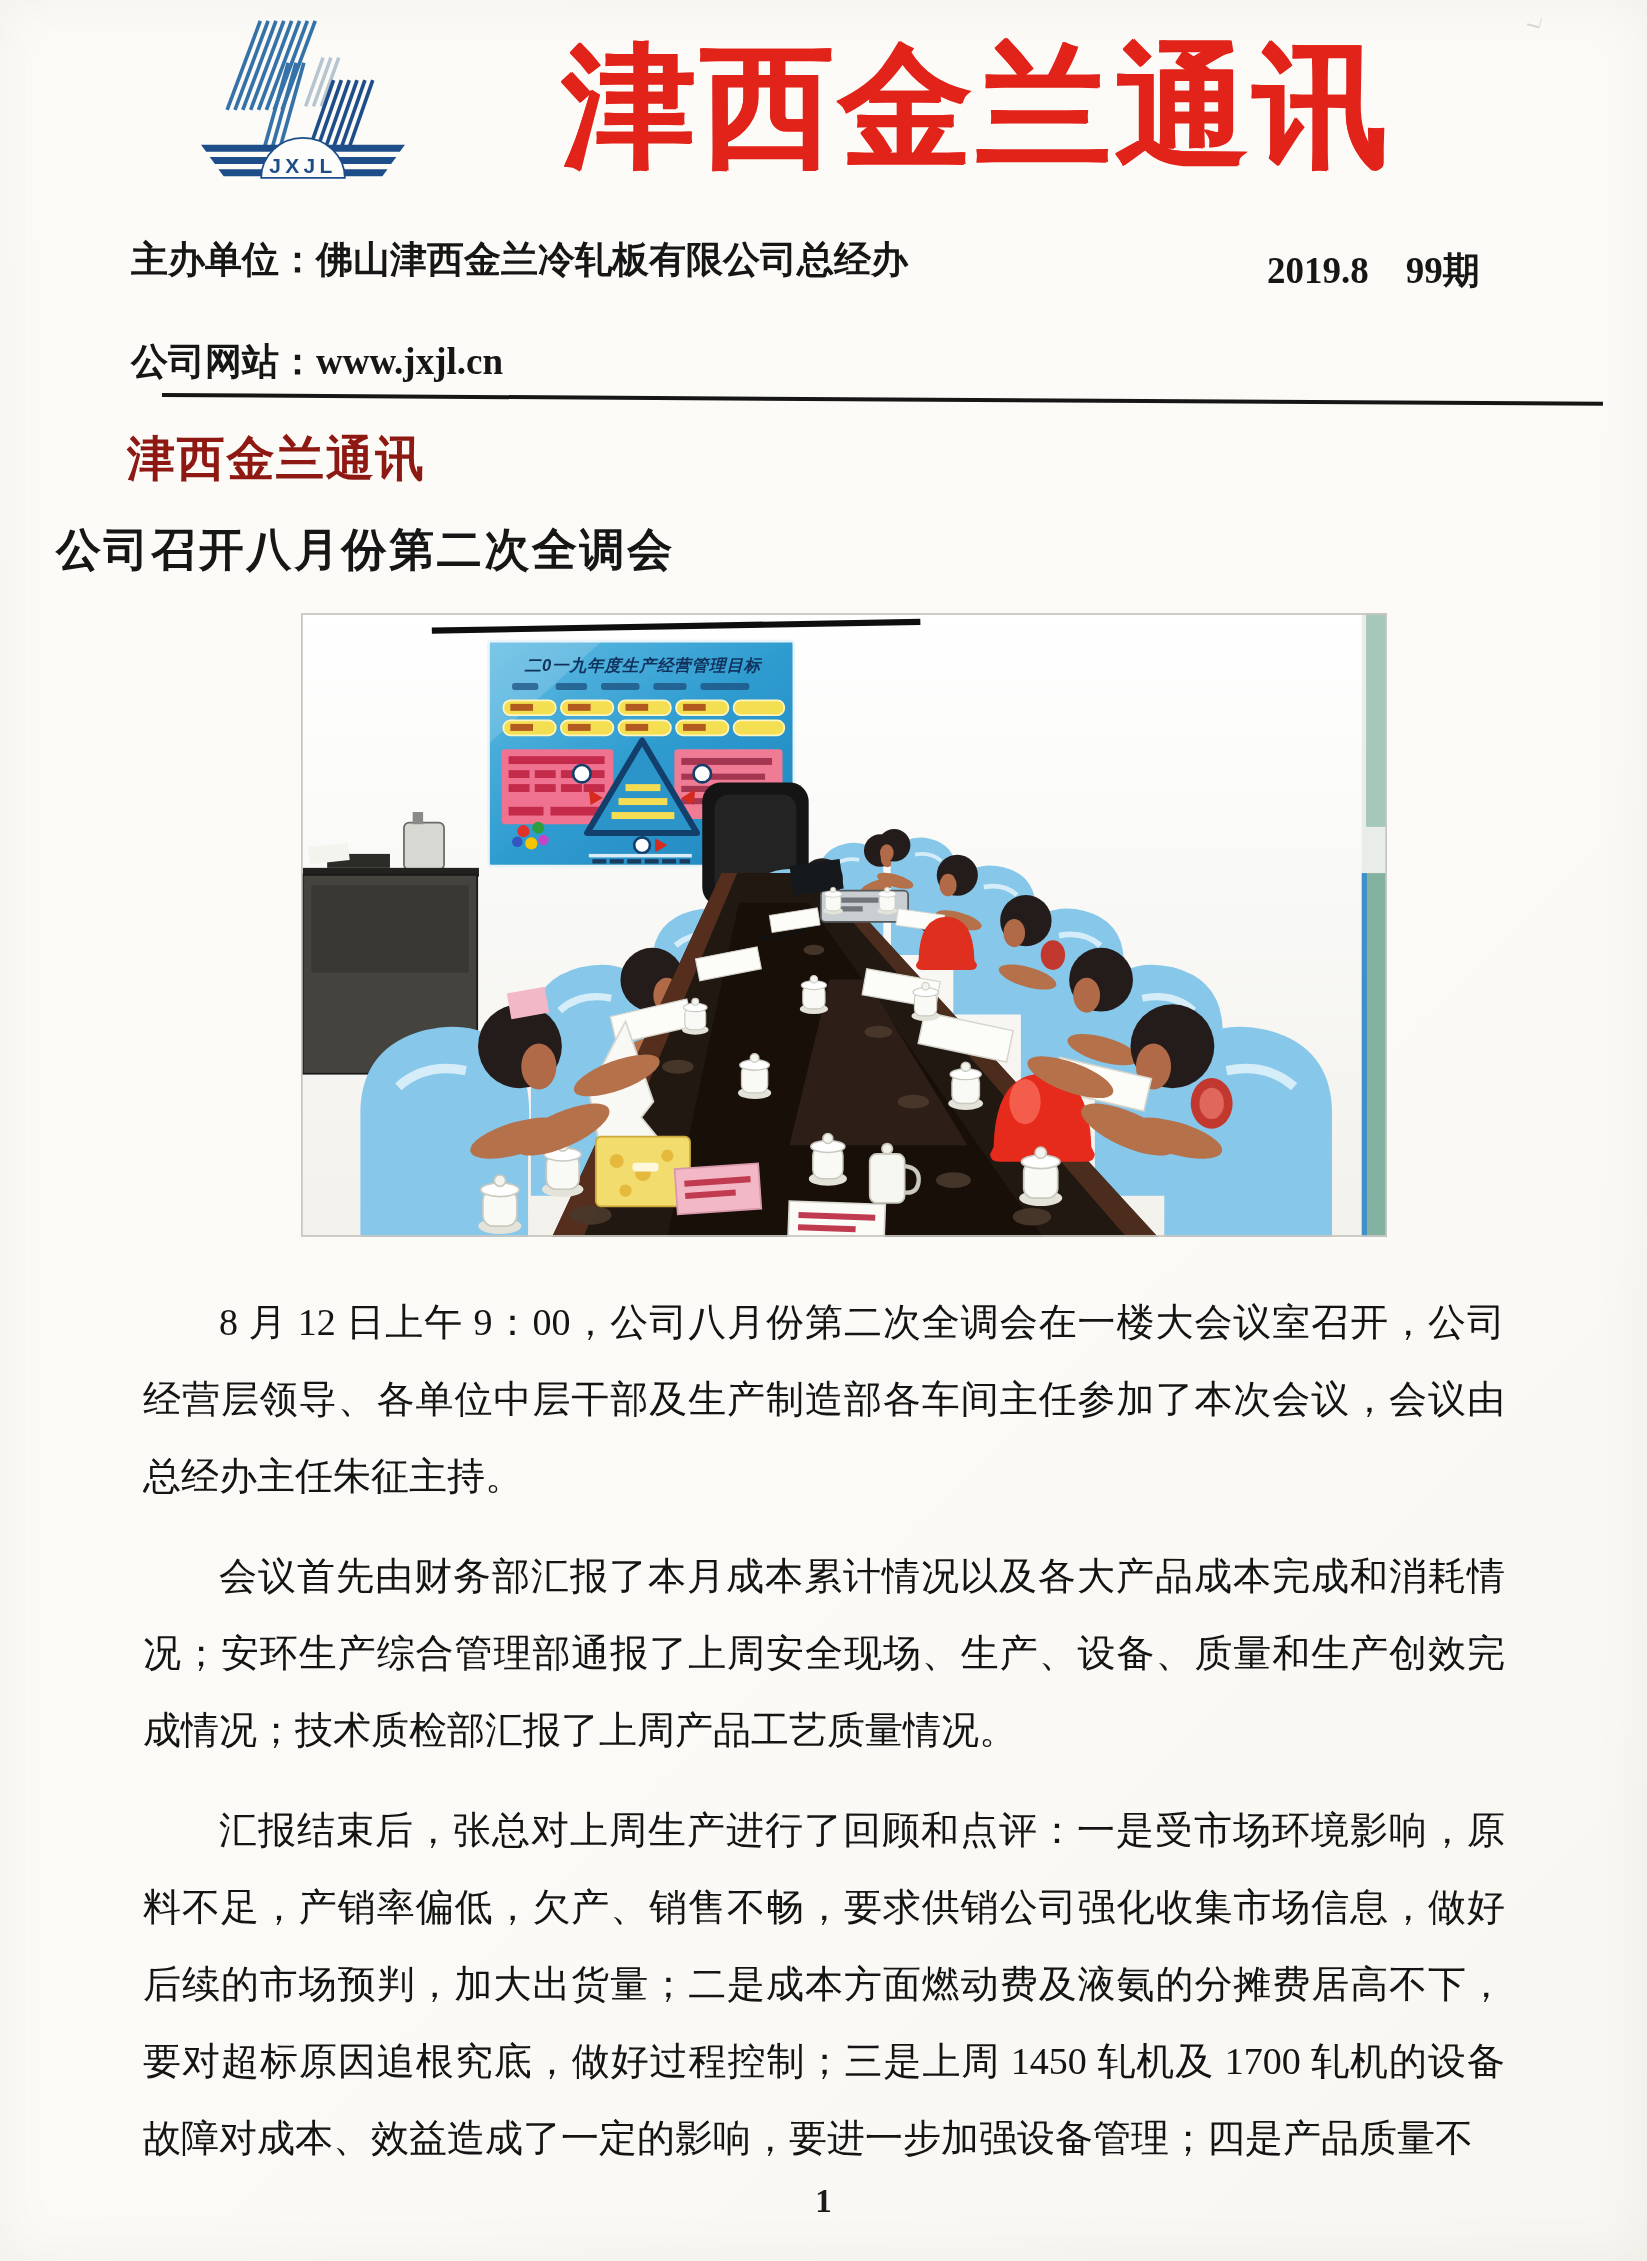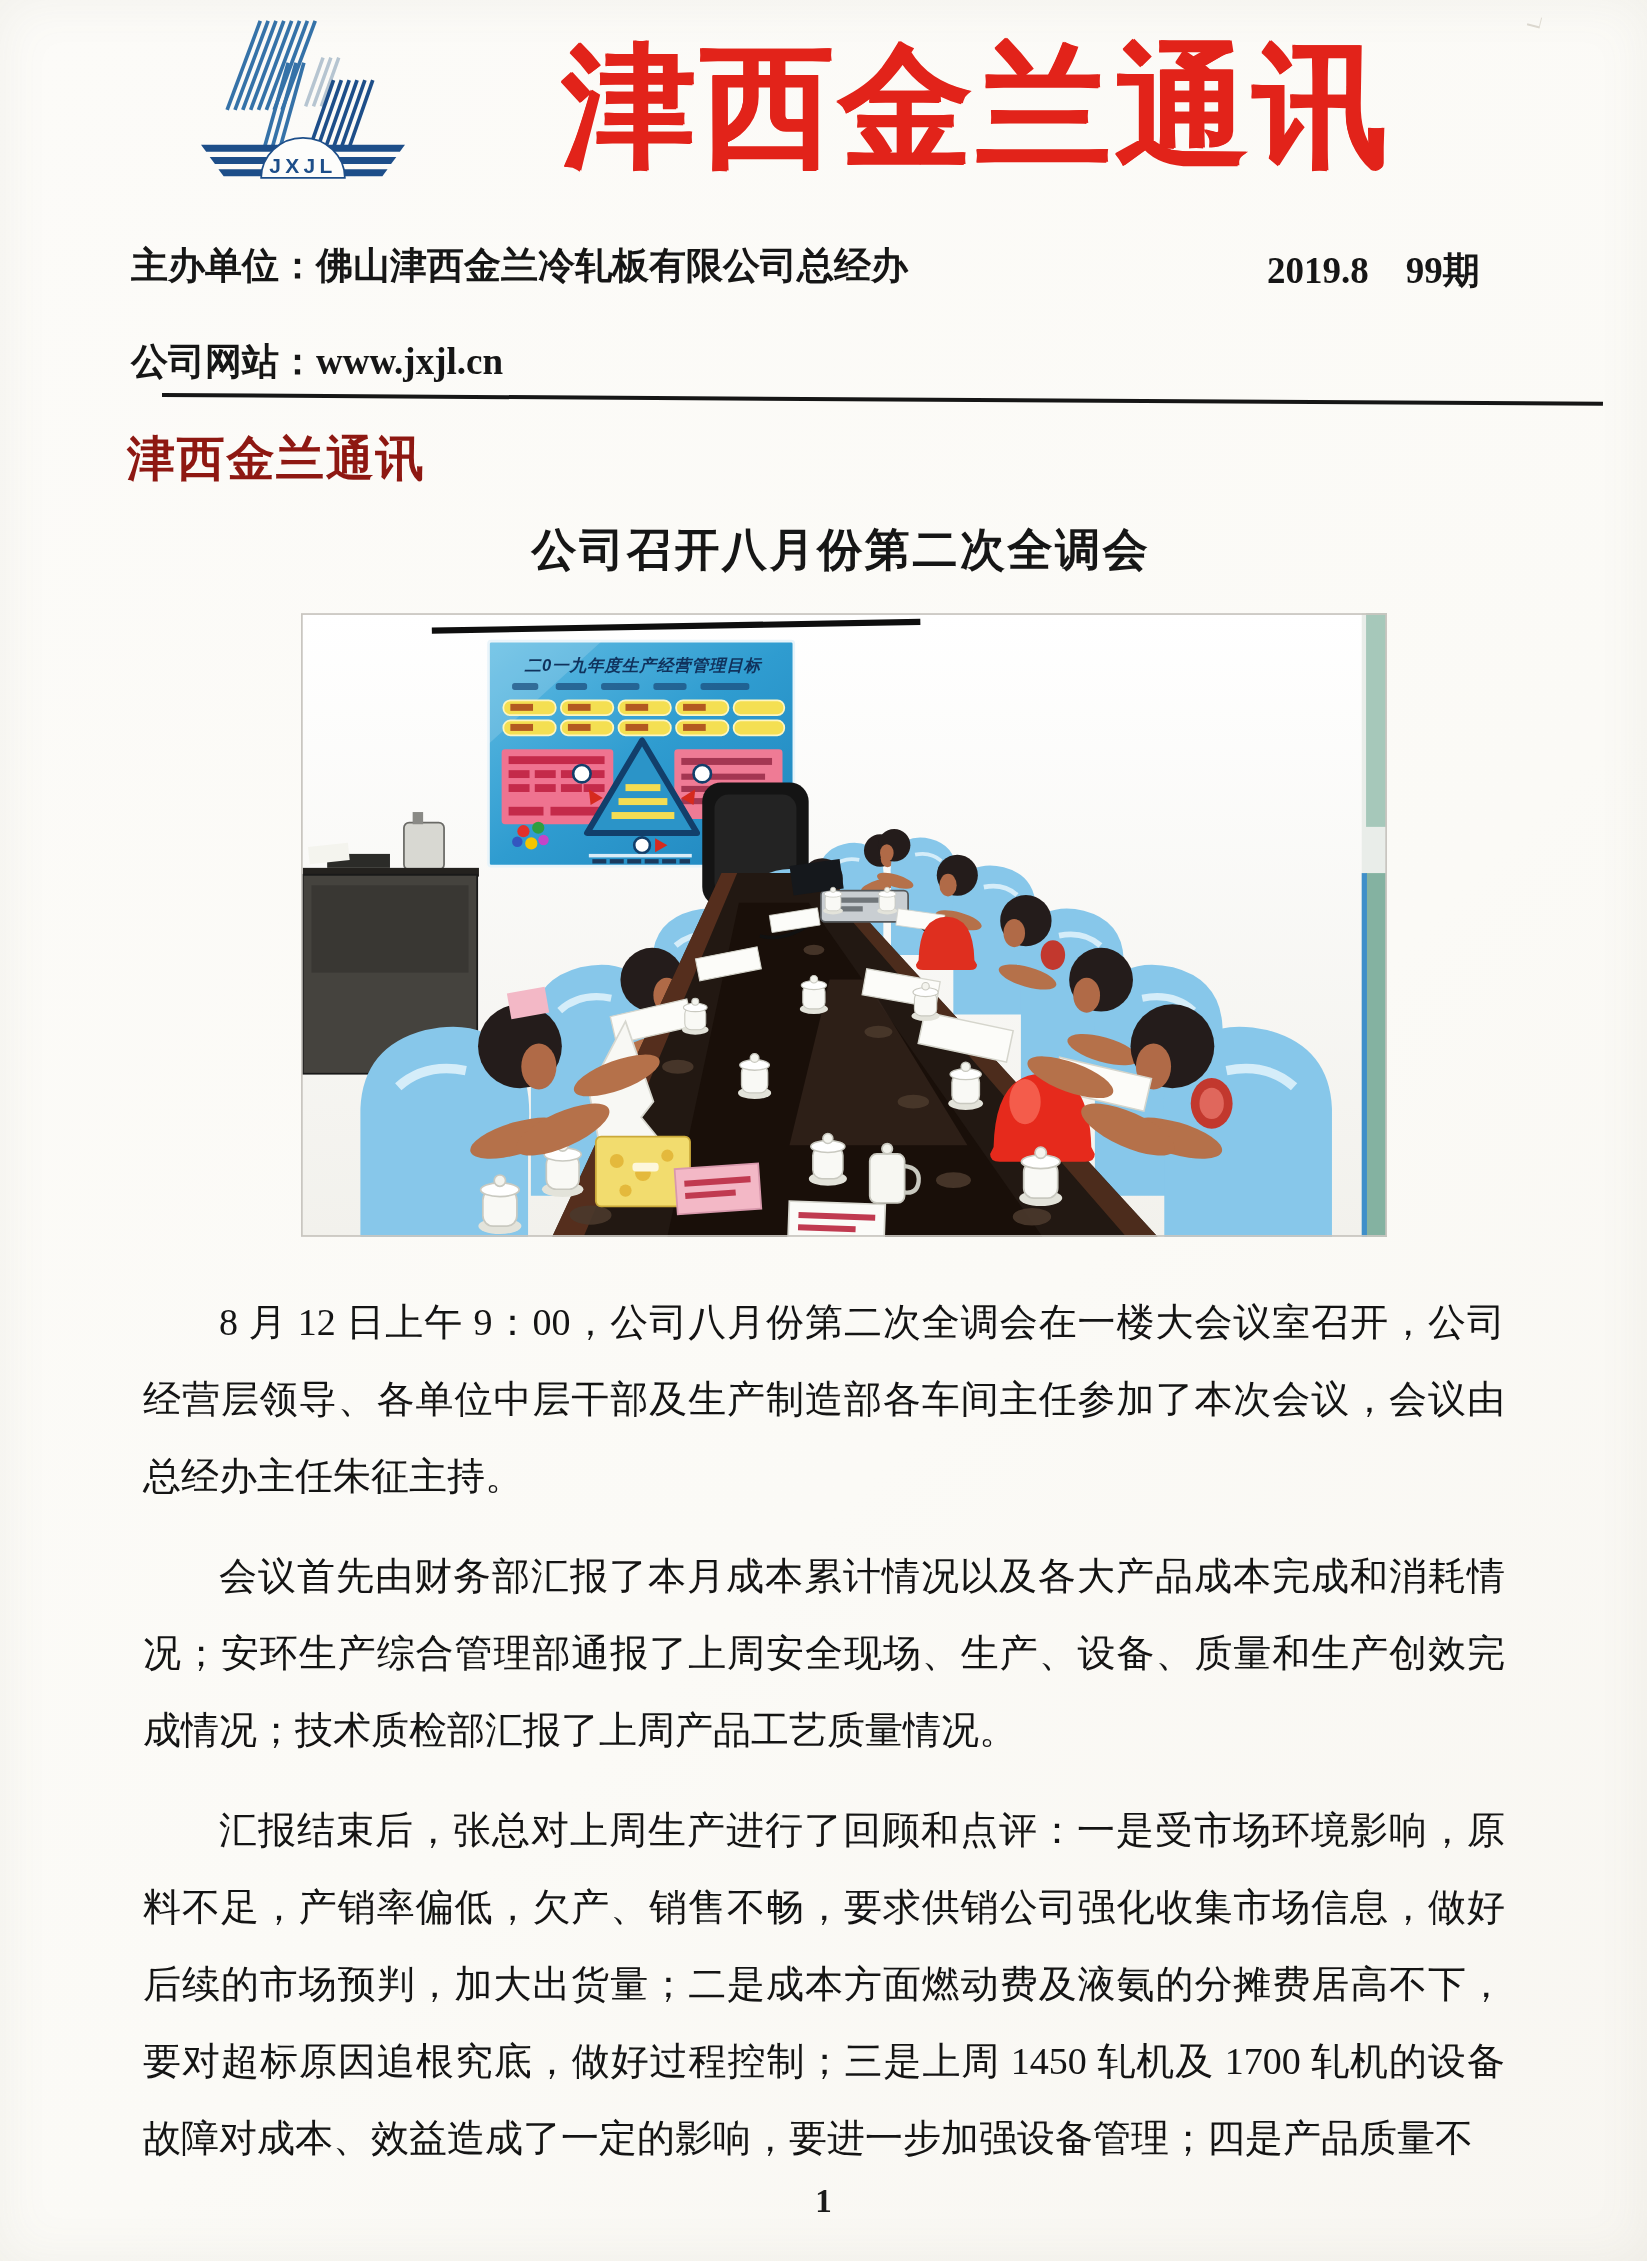--- a/index.html
+++ b/index.html
@@ -14,33 +14,33 @@
   }
   
   .logo{position:absolute;left:194px;top:12.2px;width:218px;height:194px;text-align:right;}
   .newsletter-title{
     position:absolute;left:523px;top:15.7px;width:907px;height:183px;
     font-size:133px;line-height:183px;font-weight:bold;text-align:center;
     letter-spacing:5.2px;white-space:nowrap;
     text-shadow:1.7px 0 0 currentColor,0 0.9px 0 currentColor;
   }
   .info-label{font-family:"Liberation Sans","DejaVu Sans",sans-serif;font-weight:bold;}
-  .org-row{position:absolute;left:131px;top:241px;font-size:37px;font-weight:bold;
+  .org-row{position:absolute;left:131px;top:235px;font-size:37px;font-weight:bold;
     font-family:"Liberation Sans","DejaVu Sans",sans-serif;white-space:pre;}
   .issue-info{position:absolute;left:1267px;top:246px;font-size:37px;font-weight:600;white-space:pre;}
   .site-row{position:absolute;left:131px;top:314px;font-size:37px;font-weight:bold;
     font-family:"Liberation Sans","DejaVu Sans",sans-serif;white-space:pre;margin-top:23px;}
   .site-row .url{font-family:"Liberation Serif","DejaVu Serif",serif;font-weight:bold;}
   .distribution{position:absolute;left:1200px;top:319px;font-size:37px;font-weight:bold;
     font-family:"Liberation Sans","DejaVu Sans",sans-serif;white-space:pre;}
   .rule{position:absolute;left:162px;top:393px;width:1441px;height:3.5px;background:#161616;
     transform:rotate(0.35deg);transform-origin:left center;}
   
   .section-heading{position:absolute;left:127px;top:427px;font-size:48px;font-weight:bold;letter-spacing:1.7px;}
-  .article-title{position:absolute;left:56px;top:520px;width:1570px;text-align:center;
+  .article-title{position:absolute;left:56px;top:520px;width:1570px;
     font-size:45px;font-weight:bold;letter-spacing:2.6px;}
   
   .photo{position:absolute;left:301px;top:613px;width:1086px;height:624px;font-style:italic;}
   .photo svg{display:block;}
   
   .body-text{position:absolute;left:126px;top:1267px;width:1396px;
     font-size:38px;line-height:77px;text-align:justify;color:#141414;}
   .body-text p{margin:17px;text-indent:2em;font-family:Liberation Serif, serif;}
   .body-text p + p{margin-top:23px;}
   

